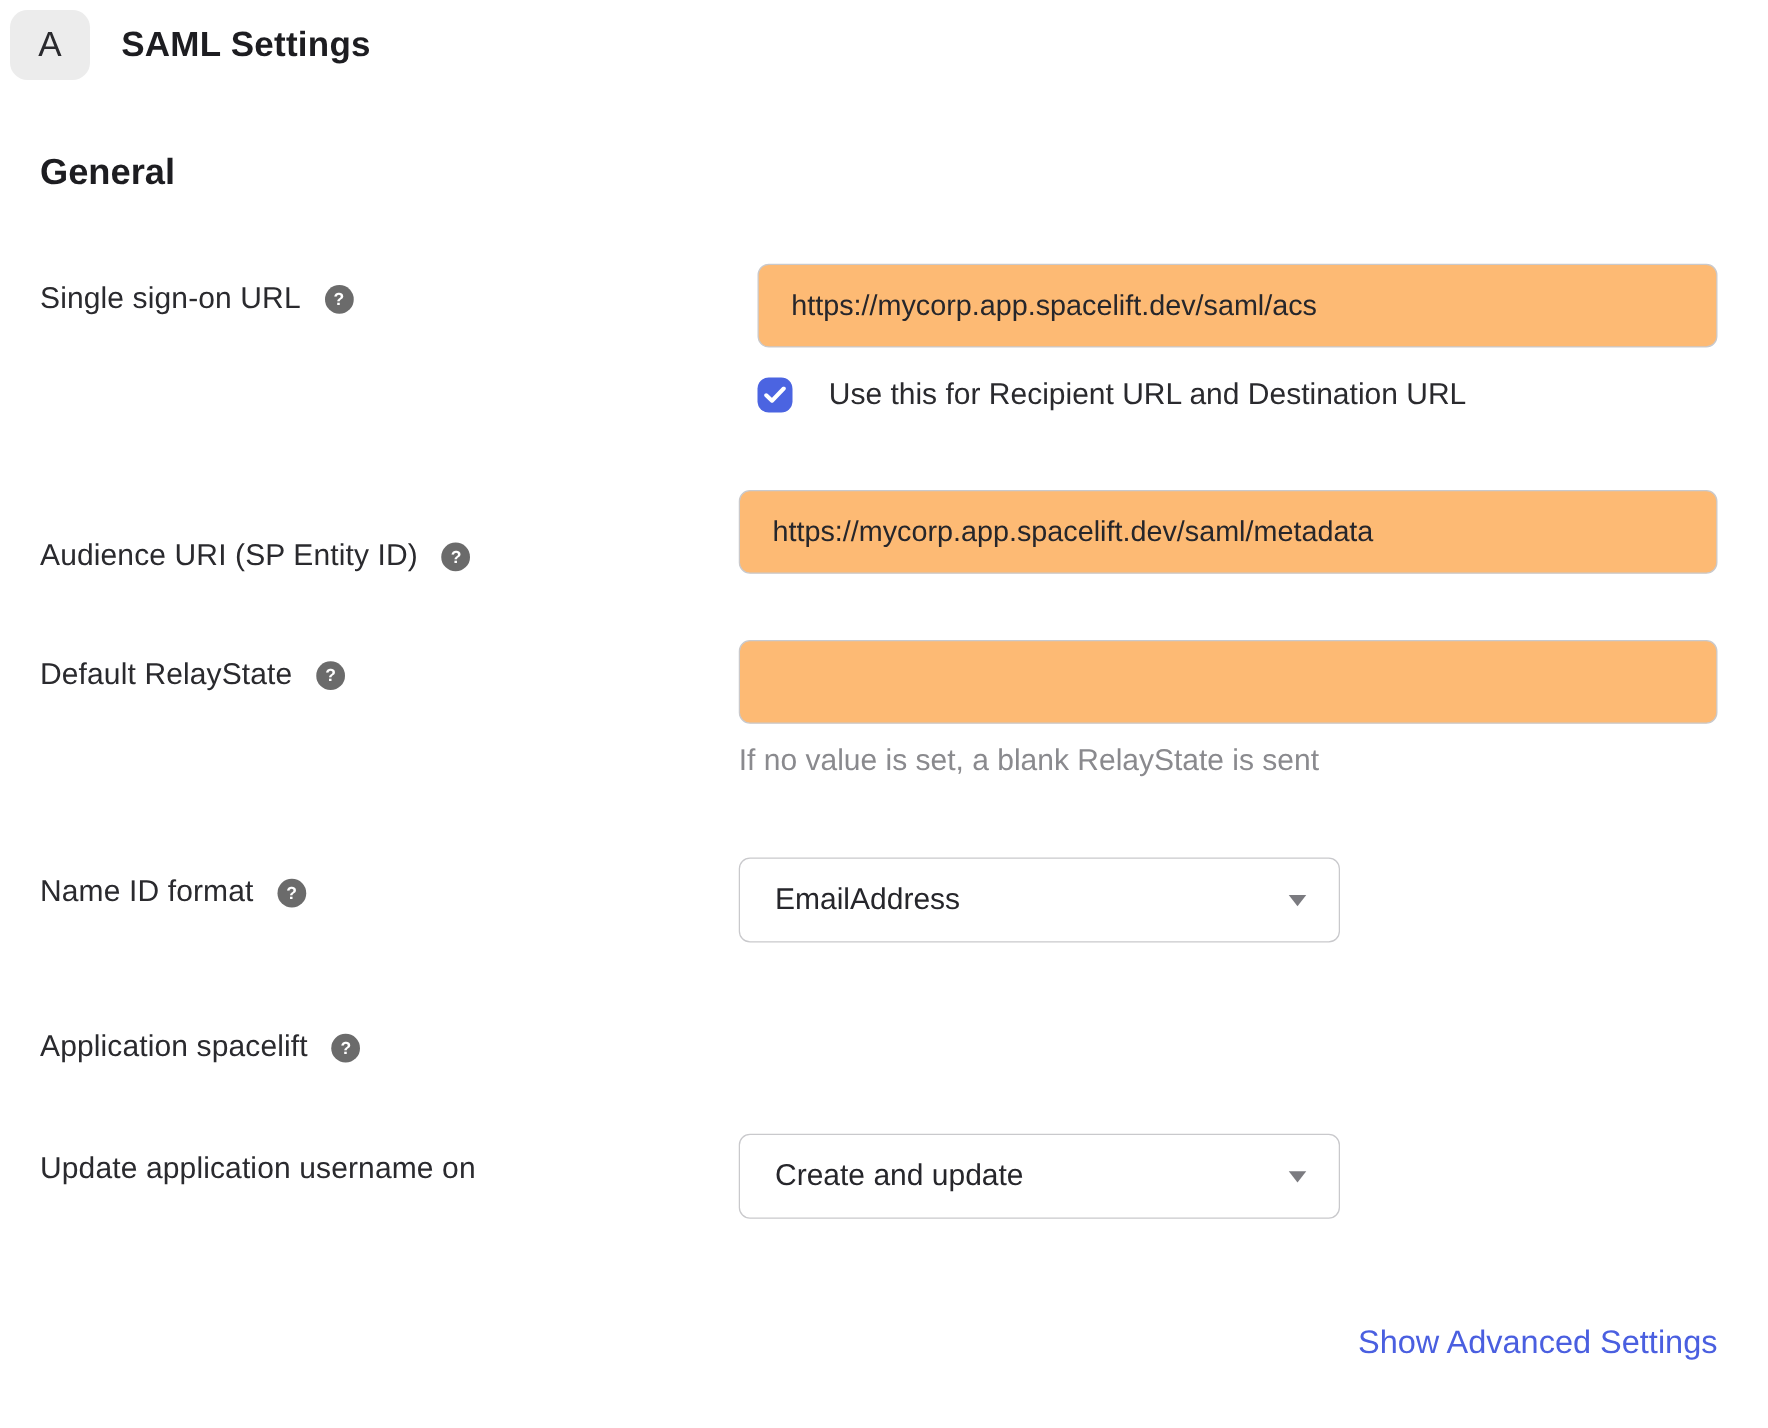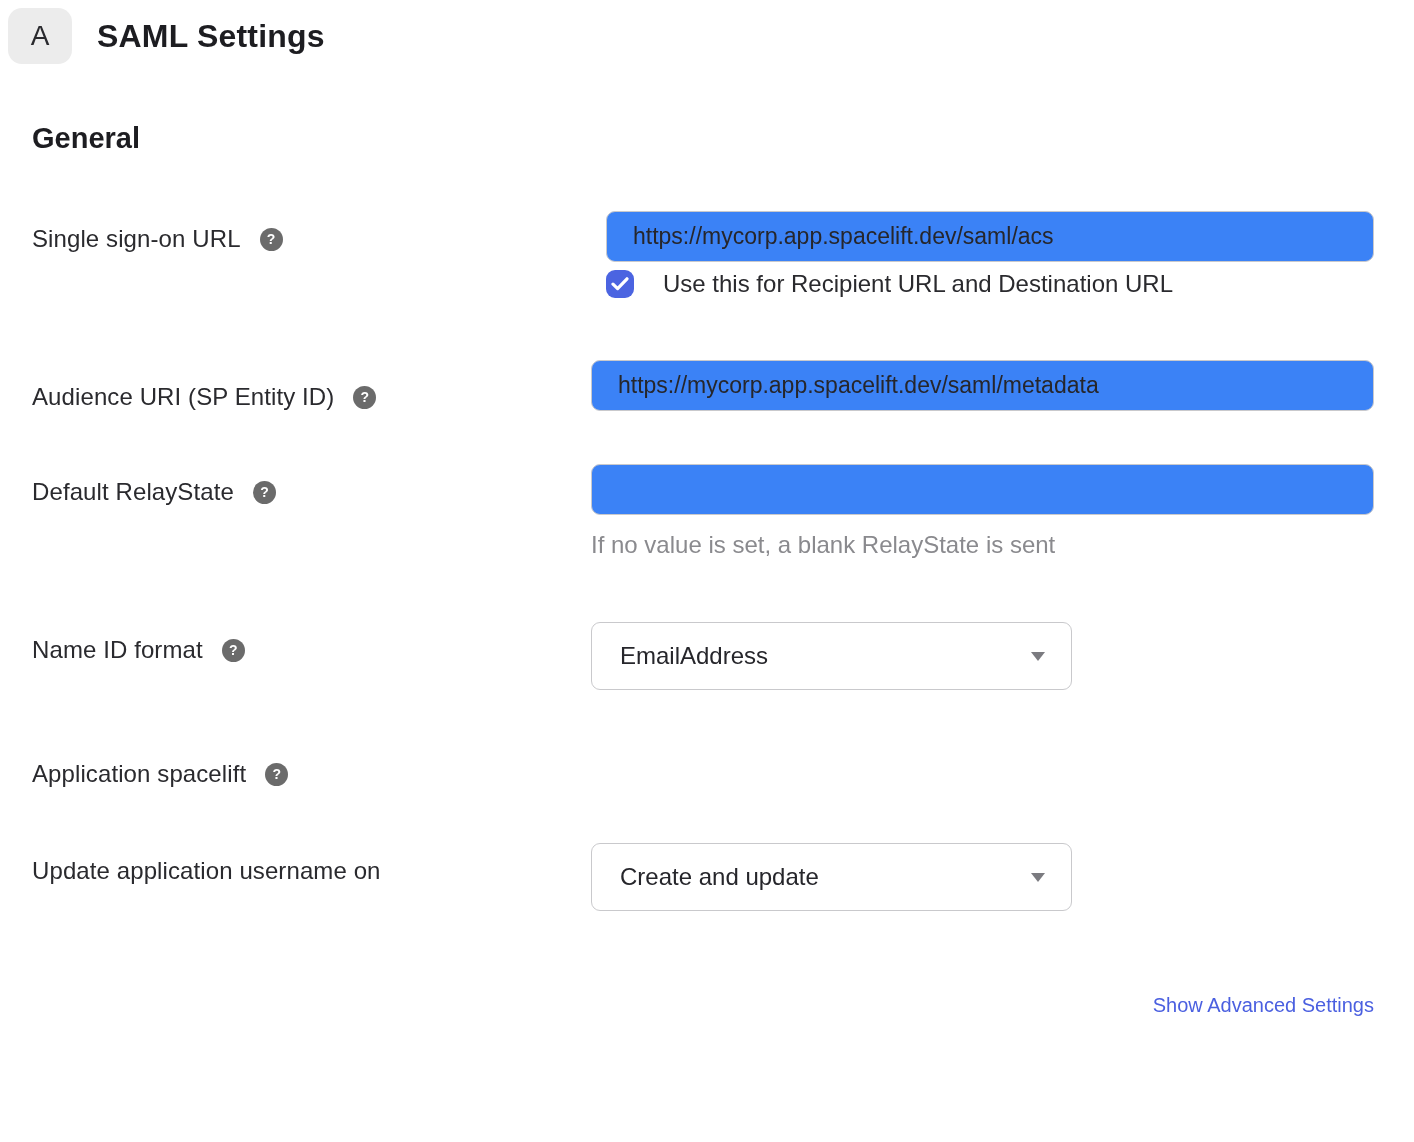--- a/index.html
+++ b/index.html
@@ -26,21 +26,21 @@
     height: 56px;
     border-radius: 14px;
     background: #ececec;
     display: flex;
     align-items: center;
     justify-content: center;
     font-size: 28px;
     color: #2a2a2e;
   }
   .page-title {
-    font-size: 32px;
+    font-size: 28px;
     font-weight: 700;
     letter-spacing: 0.2px;
     color: #1d1d21;
   }
 
   .content {
     margin: 0 40px 0 32px;
   }
 
   .section-title {
@@ -82,35 +82,35 @@
     flex-shrink: 0;
     cursor: pointer;
   }
   .control-col {
     flex: 1;
     min-width: 0;
   }
 
   .text-input {
     width: 100%;
-    height: 51px;
+    height: 67px;
     border: 1px solid #c9c9cc;
     border-radius: 9px;
     padding: 0 26px;
     font-size: 23px;
     font-family: "Liberation Sans", sans-serif;
     color: #26262b;
-    background: #3b82f6;
+    background: #fdba74;
     outline: none;
   }
 
   .checkbox-row {
     display: flex;
     align-items: center;
-    margin-top: 8px;
+    margin-top: 24px;
   }
   .checkbox {
     width: 28px;
     height: 28px;
     border-radius: 9px;
     background: #4b64e1;
     display: flex;
     align-items: center;
     justify-content: center;
     flex-shrink: 0;
@@ -165,21 +165,21 @@
   .row-relaystate { margin-top: 53px; }
   .row-nameid     { margin-top: 63px; }
   .row-appuser    { margin-top: 56px; }
   .row-updateuser { margin-top: 55px; text-align: right; }
 
   .footer {
     margin: 83px 40px 0 32px;
     text-align: right;
   }
   .advanced-link {
-    font-size: 20px;
+    font-size: 26px;
     color: #4a5fe0;
     text-decoration: none;
     cursor: pointer;
   }
 </style>
 </head>
 <body>
 
 <div class="header">
   <div class="app-badge">A</div>

